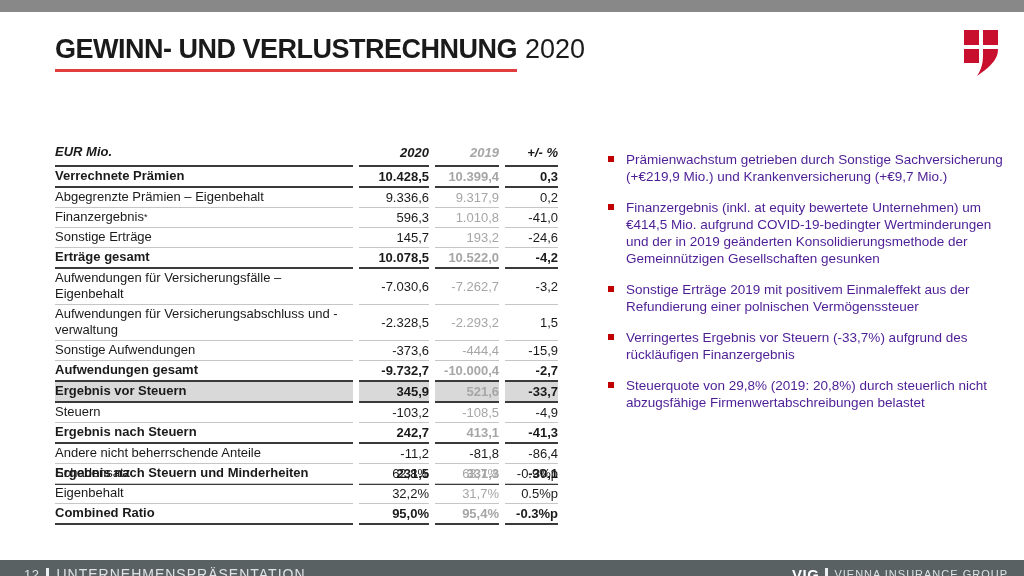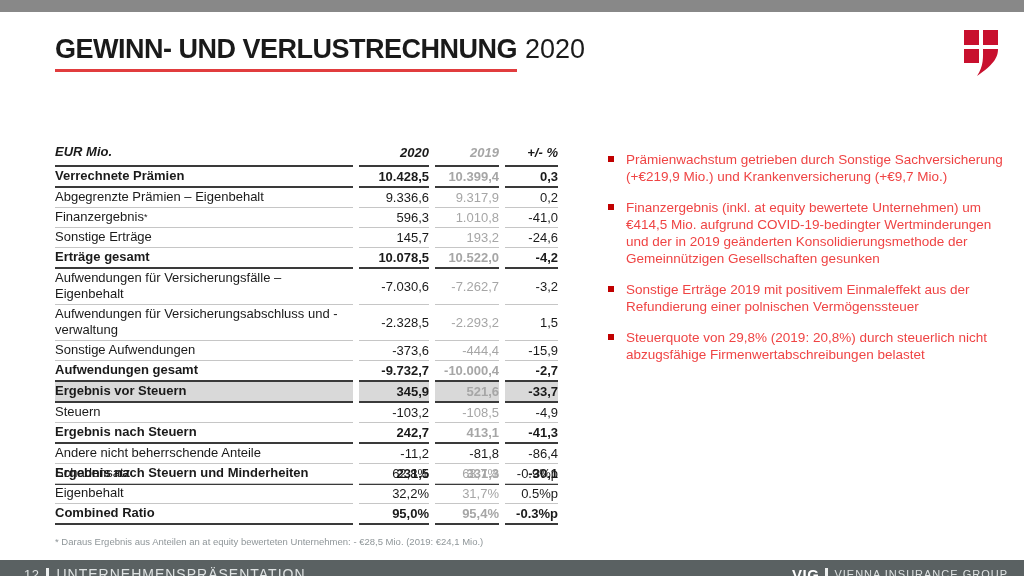--- a/index.html
+++ b/index.html
@@ -38,21 +38,21 @@
   .dark2019{color:#1a1a1a;}
   sup{font-size:9px;}
   
   .footnote{
     position:absolute;left:55px;top:524px;font-size:9.5px;color:var(--footnote);
   }
   
   .bullets{position:absolute;left:608px;top:139px;width:404px;}
   .bullet{
     position:relative;padding-left:18px;margin-bottom:14px;
-    font-size:13.5px;line-height:17px;color:#ef4444;
+    font-size:13.5px;line-height:17px;color:#4c1d95;
   }
   .bullet .sq{
     position:absolute;left:0;top:5px;width:6px;height:6px;background:var(--bullet-red);
   }
   
   .footer{
     position:absolute;left:0;bottom:0;width:100%;height:28px;
     background:var(--footer-bg);display:flex;align-items:center;
     justify-content:space-between;box-sizing:border-box;padding:0 16px 0 24px;
     color:#dfe3e3;
@@ -103,26 +103,26 @@
       <div class="" style="display: contents;"><div class="cell lbl">Andere nicht beherrschende Anteile</div><div class="cell num">-11,2</div><div class="cell num dark2019">-81,8</div><div class="cell num">-86,4</div></div>
       <div class="b " style="display: contents;"><div class="cell lbl">Ergebnis nach Steuern und Minderheiten</div><div class="cell num">231,5</div><div class="cell num gray2019">331,3</div><div class="cell num">-30,1</div></div>
     </div>
 
   <div class="ratio-table" id="ratio-table">
       <div class="" style="display: contents;"><div class="cell lbl">Schadensatz</div><div class="cell num">62,8%</div><div class="cell num gray2019">63,7%</div><div class="cell num">-0.9%p</div></div>
       <div class="" style="display: contents;"><div class="cell lbl">Eigenbehalt</div><div class="cell num">32,2%</div><div class="cell num gray2019">31,7%</div><div class="cell num">0.5%p</div></div>
       <div class="b " style="display: contents;"><div class="cell lbl">Combined Ratio</div><div class="cell num">95,0%</div><div class="cell num gray2019">95,4%</div><div class="cell num">-0.3%p</div></div>
     </div>
 
-  <div class="footnote">* Daraus Ergebnis aus Anteilen an at equity bewerteten Unternehmen: - €28,5 Mio. (2019: €24,1 Mio.)</div>
 
   <div class="bullets" id="bullets">
       <div class="bullet"><span class="sq"></span>Prämienwachstum getrieben durch Sonstige Sachversicherung (+€219,9 Mio.) und Krankenversicherung (+€9,7 Mio.)</div>
       <div class="bullet"><span class="sq"></span>Finanzergebnis (inkl. at equity bewertete Unternehmen) um €414,5 Mio. aufgrund COVID-19-bedingter Wertminderungen und der in 2019 geänderten Konsolidierungsmethode der Gemeinnützigen Gesellschaften gesunken</div>
       <div class="bullet"><span class="sq"></span>Sonstige Erträge 2019 mit positivem Einmaleffekt aus der Refundierung einer polnischen Vermögenssteuer</div>
+      <div class="bullet"><span class="sq"></span>Verringertes Ergebnis vor Steuern (-33,7%) aufgrund des rückläufigen Finanzergebnis</div>
       <div class="bullet"><span class="sq"></span>Steuerquote von 29,8% (2019: 20,8%) durch steuerlich nicht abzugsfähige Firmenwertabschreibungen belastet</div>
     </div>
 
   <div class="footer">
     <div class="footer-left">
       <span class="page-num">12</span>
       <span class="footer-div"></span>
       <span class="footer-label">UNTERNEHMENSPRÄSENTATION</span>
     </div>
     <div class="footer-right">

